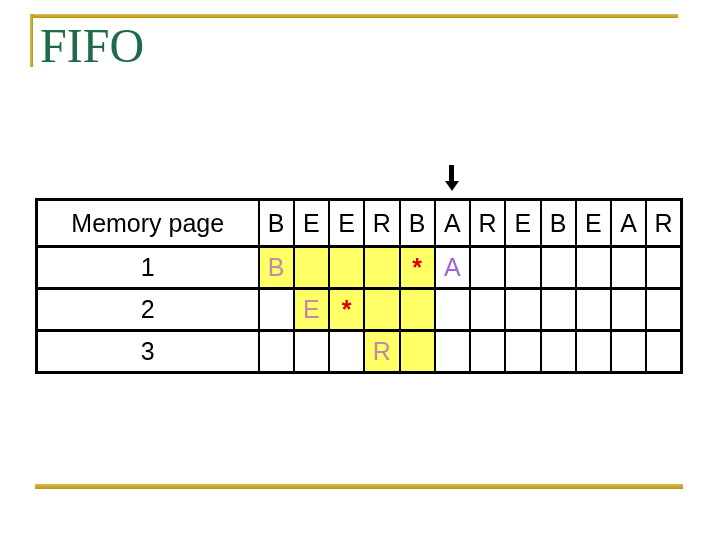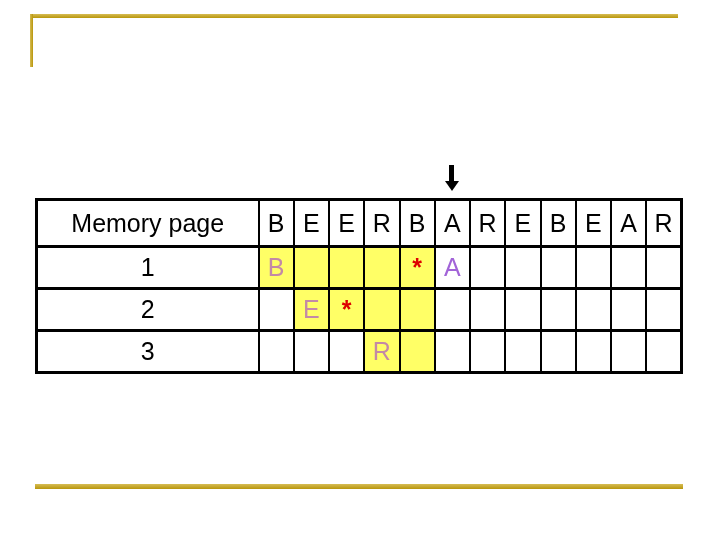--- a/index.html
+++ b/index.html
@@ -85,20 +85,21 @@
     border-top: 10px solid #000000;
   }
 </style>
 </head>
 <body>
 
 <div class="slide">
   <div class="top-rule"></div>
   <div class="left-rule"></div>
 
+  <h1 class="title">FIFO</h1>
 
   <div class="arrow">
     <div class="stem"></div>
     <div class="head"></div>
   </div>
 
   <table class="fifo">
     <colgroup>
       <col class="label-col">
     </colgroup>

